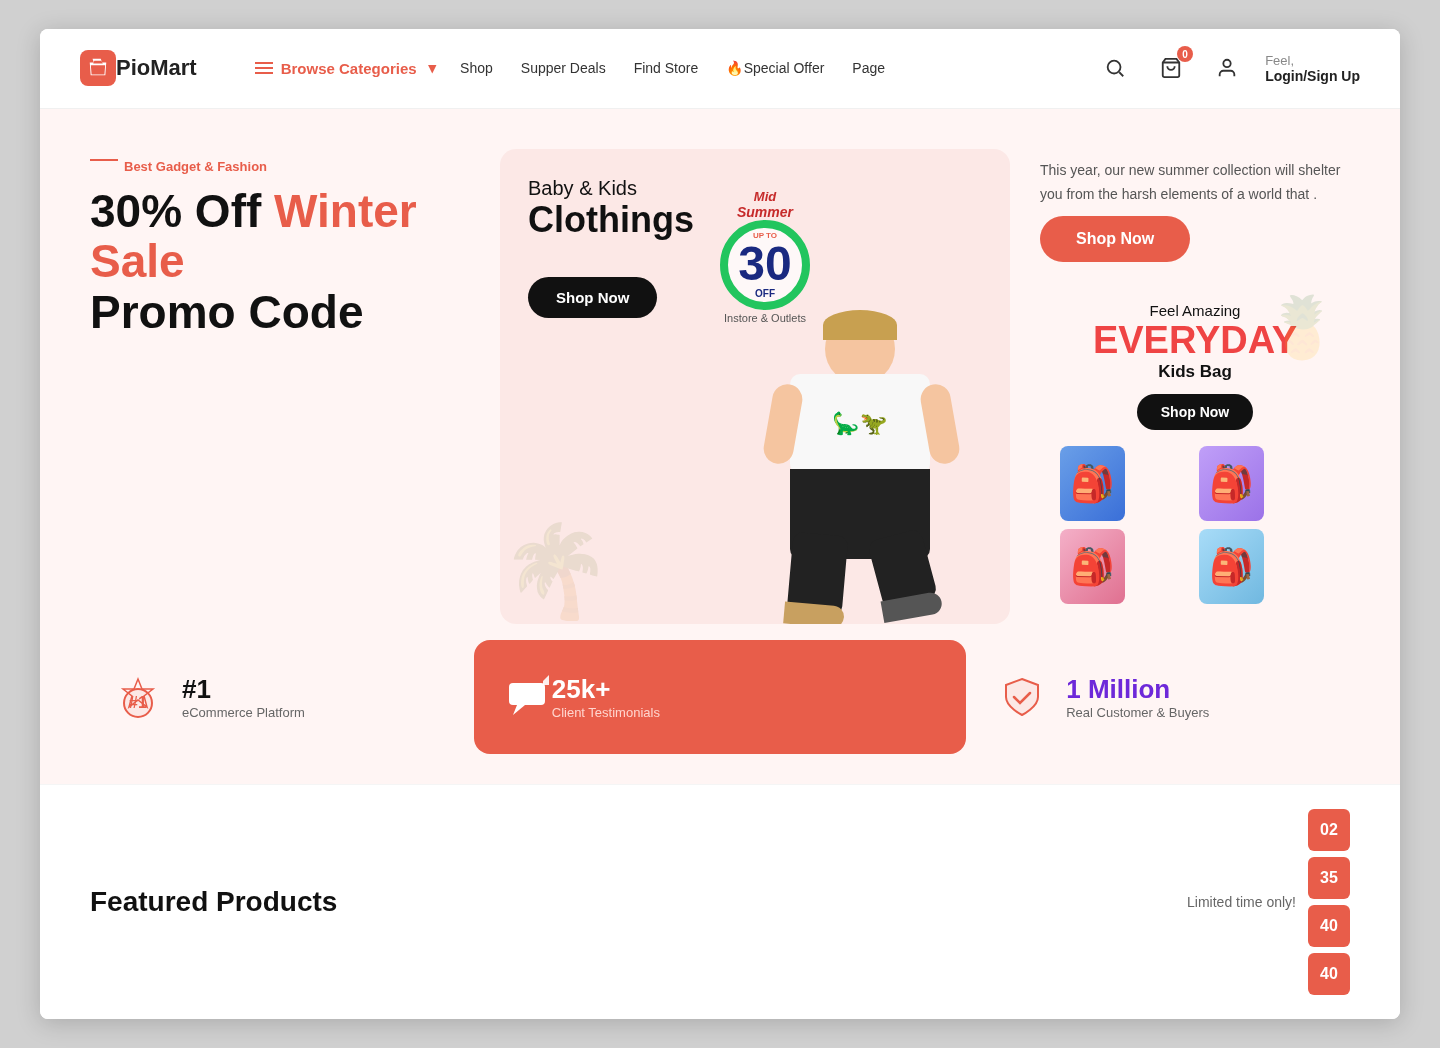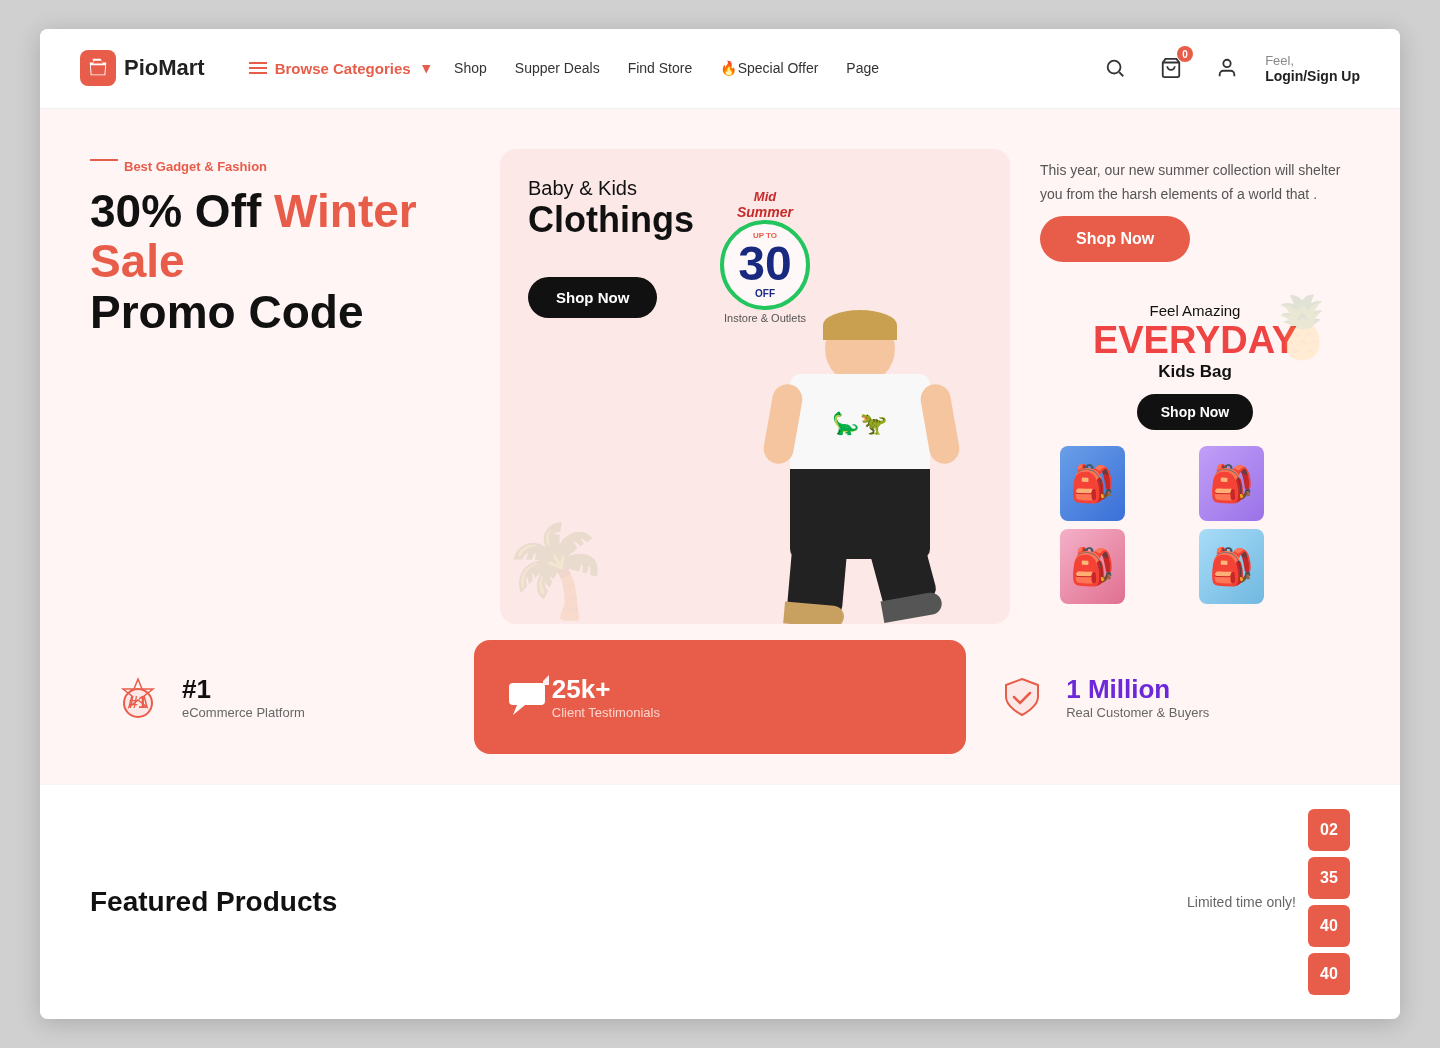--- a/index.html
+++ b/index.html
@@ -1,18 +1,18 @@
 <!DOCTYPE html>
 <html><head>
   <meta charset="utf-8">
   <style>
     * { margin: 0; padding: 0; box-sizing: border-box; }
     body { background: #d0d0d0; font-family: 'Segoe UI', Arial, sans-serif; display: flex; justify-content: center; align-items: center; min-height: 100vh; }
     .browser-window { background: #fff; width: 1360px; min-height: 980px; border-radius: 8px; overflow: hidden; box-shadow: 0 4px 24px rgba(0,0,0,0.18); }
-    .logo { display: flex; align-items: center; gap: 8px; margin-right: 30px; }
+    .logo { display: flex; align-items: center; margin-right: 44px; }
     .logo-icon { width: 36px; height: 36px; background: #e85d4a; border-radius: 8px; display: flex; align-items: center; justify-content: center; }
     .logo-icon svg { width: 22px; height: 22px; fill: #fff; }
     .logo-text { font-size: 22px; font-weight: 700; color: #222; }
     .browse-btn { display: flex; align-items: center; gap: 8px; color: #e85d4a; font-weight: 600; font-size: 15px; cursor: pointer; padding: 8px 14px; border: none; background: none; }
     .hamburger { display: flex; flex-direction: column; gap: 3px; }
     .hamburger span { width: 18px; height: 2px; background: #e85d4a; display: block; }
     .nav-links { display: flex; align-items: center; gap: 28px; margin-left: 10px; flex: 1; }
     .nav-link { font-size: 14px; color: #333; font-weight: 500; cursor: pointer; text-decoration: none; }
     .nav-link.special { color: #333; }
     .header-actions { display: flex; align-items: center; gap: 20px; }
@@ -119,21 +119,21 @@
       <div style="position:relative;z-index:1;">
         <div style="font-size:20px;color:#111;font-weight:500;">Baby &amp; Kids</div>
         <div style="font-size:36px;color:#111;font-weight:900;line-height:1.1;margin-bottom:18px;">Clothings</div>
         <button class="shop-btn-dark">Shop Now</button>
       </div>
 
       <div style="position:absolute;right:200px;top:40px;text-align:center;z-index:2;">
         <div style="font-size:13px;font-style:italic;color:#c62a2a;font-weight:700;">Mid</div>
         <div style="font-size:14px;font-style:italic;color:#c62a2a;font-weight:700;">Summer</div>
         <div style="display:flex;align-items:center;justify-content:center;gap:0;">
-          <div style="width:90px;height:90px;border-radius:50%;border:4px solid #22c55e;display:flex;flex-direction:column;align-items:center;justify-content:center;background:rgba(255,255,255,0.7);">
+          <div style="width:90px;height:90px;border-radius:50%;border:8px solid #22c55e;display:flex;flex-direction:column;align-items:center;justify-content:center;background:rgba(255,255,255,0.7);">
             <div style="font-size:8px;color:#e85d4a;font-weight:700;">UP TO</div>
             <div style="font-size:48px;font-weight:900;color:#1a2980;line-height:1;">30</div>
             <div style="font-size:10px;color:#1a2980;font-weight:700;">OFF</div>
           </div>
         </div>
         <div style="font-size:11px;color:#555;margin-top:2px;">Instore &amp; Outlets</div>
       </div>
 
       <div style="position:absolute;bottom:0;right:20px;width:260px;height:320px;display:flex;align-items:flex-end;justify-content:center;">
         <div style="width:200px;height:310px;position:relative;">

